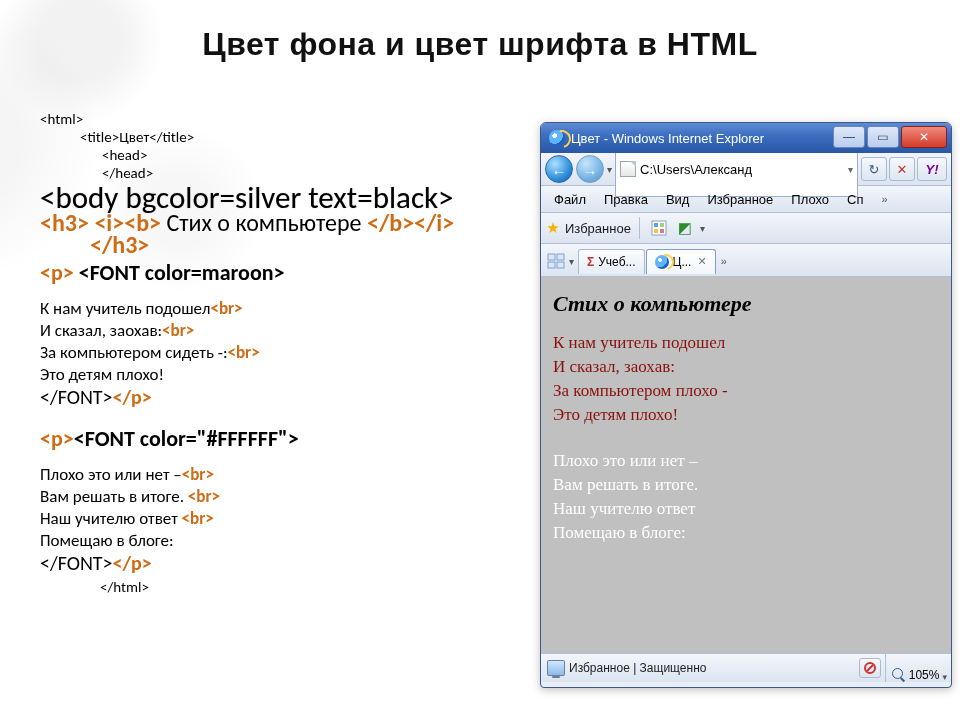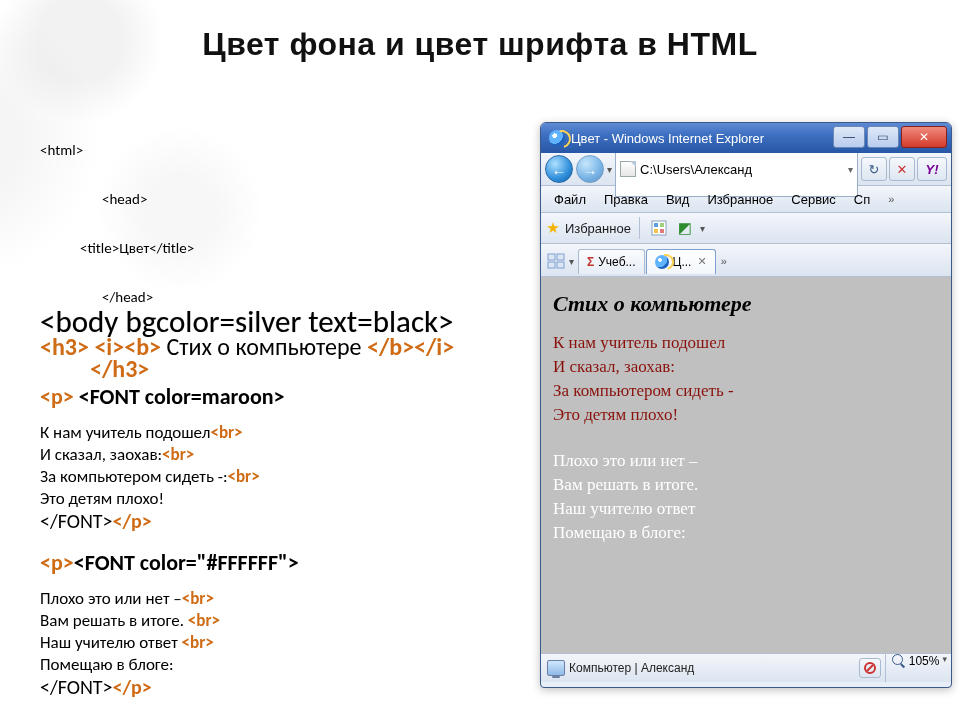--- a/index.html
+++ b/index.html
@@ -44,21 +44,21 @@
     width: 480px;
     height: 580px;
     font-family: Calibri, "Segoe UI", Tahoma, Arial, sans-serif;
     font-size: 18px;
     line-height: 22px;
     color: #000;
   }
   .code-col .sm  { font-size: 15px; line-height: 18px; }
   .code-col .ind1 { margin-left: 62px; }
   .code-col .ind2 { margin-left: 40px; }
-  .code-col .black { color: #000; margin-top: 31px; }
+  .code-col .black { color: #000; }
 
   .body-tag {
     font-size: 31px;
     font-weight: 400;
     color: #000;
     margin-top: 4px;
     text-shadow: 0 0 1px #aaa;
   }
   .h3-line {
     font-size: 24px;
@@ -344,21 +344,21 @@
     border-radius:2px;
     position:relative;
     margin-left:2px;
   }
   .statusbar .pc-ico::after{
     content:"";position:absolute;left:4px;bottom:-3px;width:8px;height:2px;background:#6b7fa0;border-radius:1px;
   }
   .statusbar .txt{flex:0 0 auto; color:#222;}
   .statusbar .spacer{flex:1;}
   .statusbar .zoom-ctl{
-    display:flex;align-items:flex-start;gap:3px;
+    display:flex;align-items:flex-end;gap:3px;
     border-left:1px solid #b3c0d4;
     padding-left:6px;
     height:100%;
   }
   .mag{
     width:14px;height:14px;position:relative;
   }
   .mag::before{
     content:"";position:absolute;left:0;top:0;width:9px;height:9px;border:1.5px solid #3a5b88;border-radius:50%;
   }
@@ -367,24 +367,24 @@
   }
 </style>
 </head>
 <body>
 
 <div class="slide">
   <div class="slide-title" data-name="slide-title">Цвет фона и цвет шрифта в HTML</div>
 
   <div class="code-col" data-name="html-source-listing">
     <div class="sm black" data-name="tag-html-open">&lt;html&gt;</div>
-    <div class="sm black ind1" data-name="tag-head-open">&lt;head&gt;</div>
     <div class="sm black ind2" data-name="tag-title-line">
       <span data-name="tag-title-open">&lt;title&gt;</span><span data-name="title-text">Цвет</span><span data-name="tag-title-close">&lt;/title&gt;</span>
     </div>
+    <div class="sm black ind1" data-name="tag-head-open">&lt;head&gt;</div>
     <div class="sm black ind1" data-name="tag-head-close">&lt;/head&gt;</div>
 
     <div class="body-tag" data-name="tag-body-open">&lt;body bgcolor=silver text=black&gt;</div>
 
     <div class="h3-line" data-name="tag-h3-line">
       <span class="orange" data-name="tag-h3-open">&lt;h3&gt;</span>
       <span class="orange" data-name="tag-ib-open">&lt;i&gt;&lt;b&gt;</span>
       <span class="plain" data-name="h3-text"> Стих о компьютере </span>
       <span class="orange" data-name="tag-ib-close">&lt;/b&gt;&lt;/i&gt;</span>
     </div>
@@ -451,21 +451,21 @@
             <span class="yahoo-glyph" data-name="yahoo-icon">Y!</span>
           </div>
       </div>
     </div>
 
     <div class="menubar" data-name="menu-bar">
       <span data-name="menu-file">Файл</span>
       <span data-name="menu-edit">Правка</span>
       <span data-name="menu-view">Вид</span>
       <span data-name="menu-favorites">Избранное</span>
-      <span data-name="menu-service">Сервис</span>
+      <span data-name="menu-service">Плохо</span>
       <span data-name="menu-help">Сп</span>
       <span class="chev" data-name="menu-overflow-icon">»</span>
     </div>
 
     <div class="favbar" data-name="favorites-bar">
       <span class="star" data-name="favorites-star-icon">★</span>
       <span class="fav-label" data-name="favorites-label">Избранное</span>
       <span class="fav-sep" data-name="separator"></span>
       <span class="mini" data-name="suggested-sites-icon">
         <svg width="18" height="18" viewBox="0 0 18 18">
@@ -500,34 +500,34 @@
         <span class="tab-x" data-name="tab-close-icon">✕</span>
       </div>
       <span class="chev" data-name="tabbar-overflow-icon">»</span>
     </div>
 
     <div class="render-area" data-name="rendered-page">
       <h3 data-name="rendered-heading">Стих о компьютере</h3>
       <div class="stanza maroon" data-name="rendered-stanza-1">
         <span data-name="p1-l1">К нам учитель подошел</span><br>
         <span data-name="p1-l2">И сказал, заохав:</span><br>
-        <span data-name="p1-l3">За компьютером сидеть -</span><br>
+        <span data-name="p1-l3">За компьютером плохо -</span><br>
         <span data-name="p1-l4">Это детям плохо!</span>
       </div>
       <div class="stanza white" data-name="rendered-stanza-2">
         <span data-name="p2-l1">Плохо это или нет –</span><br>
         <span data-name="p2-l2">Вам решать в итоге.</span><br>
         <span data-name="p2-l3">Наш учителю ответ</span><br>
         <span data-name="p2-l4">Помещаю в блоге:</span>
       </div>
     </div>
 
     <div class="statusbar" data-name="status-bar">
       <span class="pc-ico" data-name="computer-zone-icon"></span>
-      <span class="txt" data-name="security-zone-text">Компьютер | Александ</span>
+      <span class="txt" data-name="security-zone-text">Избранное | Защищенно</span>
       <span class="spacer"></span>
       <span class="sq-btn" style="width:20px;height:18px;" data-name="protected-mode-icon">
         <svg width="12" height="12" viewBox="0 0 12 12">
             <circle cx="6" cy="6" r="5" fill="none" stroke="#cc3333" stroke-width="2"></circle>
             <line x1="3" y1="9" x2="9" y2="3" stroke="#cc3333" stroke-width="2"></line>
           </svg>
       </span>
       <div class="zoom-ctl" data-name="zoom-control">
         <span class="mag" data-name="magnifier-icon"></span>
         <span data-name="zoom-value">105%</span>

